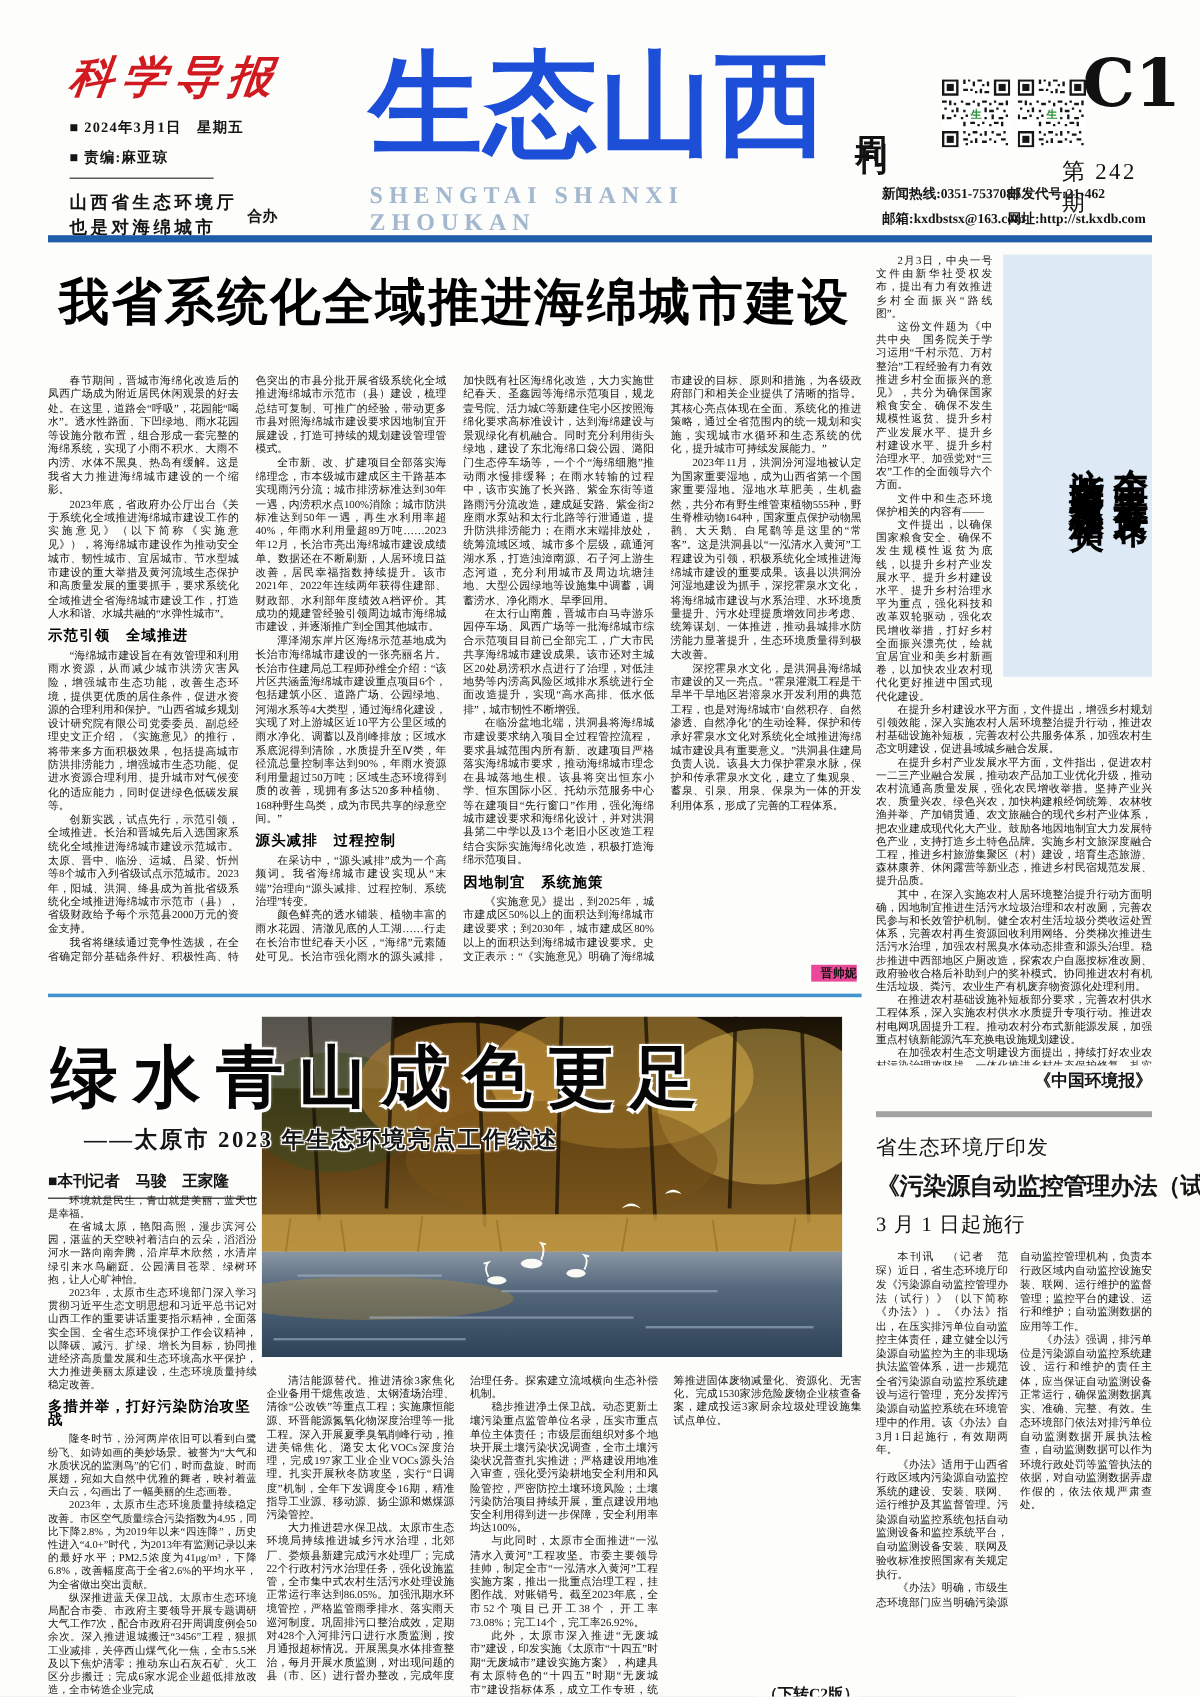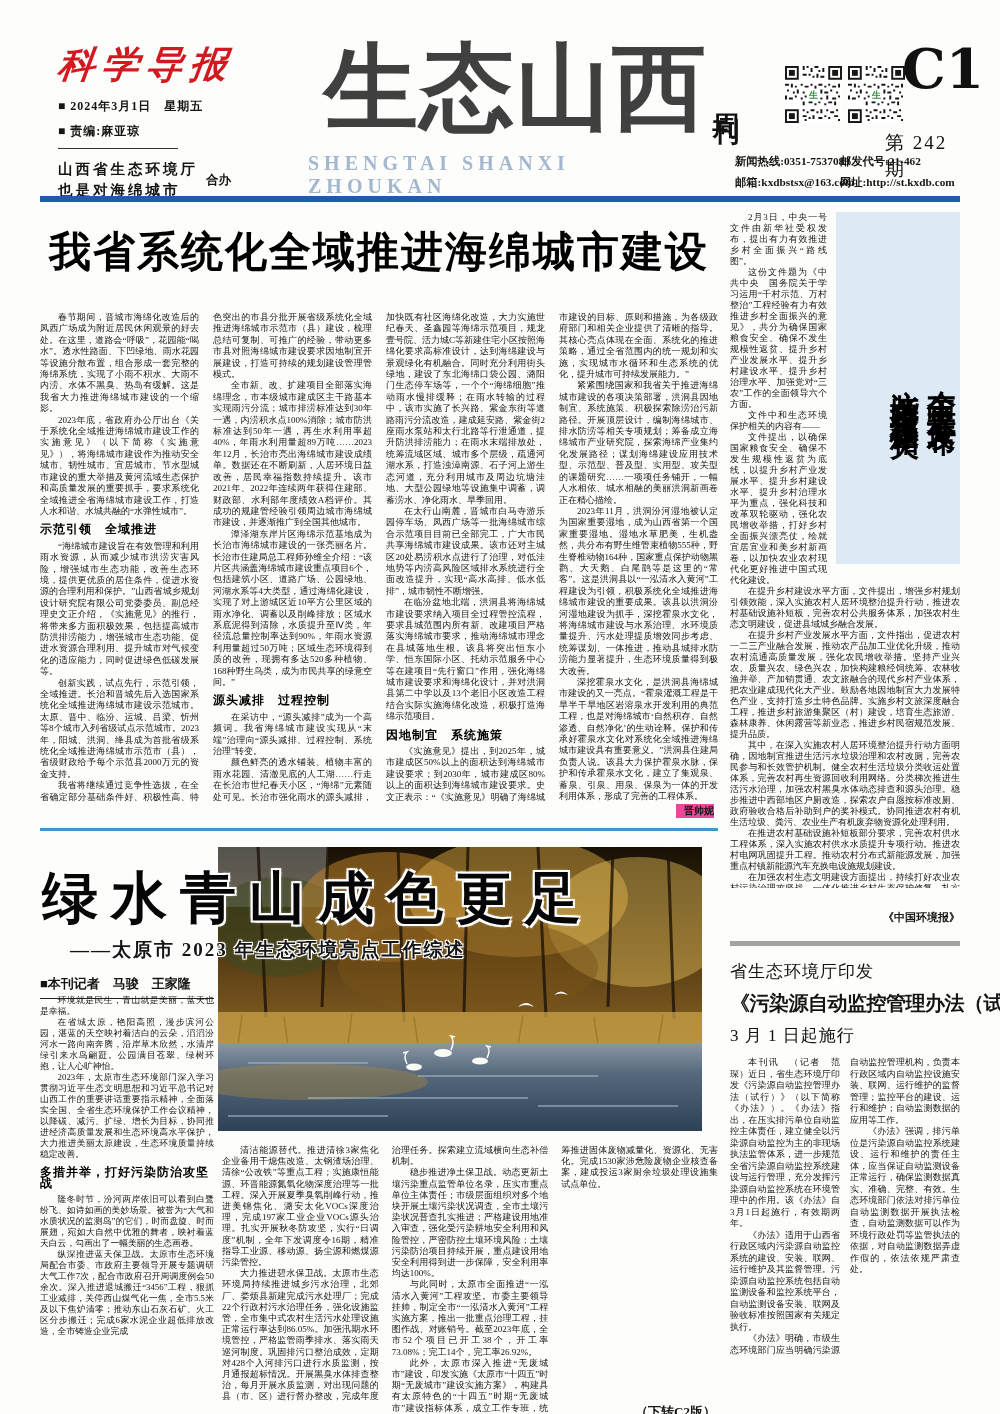--- a/index.html
+++ b/index.html
@@ -8,22 +8,22 @@
   
   .masthead{position:absolute;left:40px;top:40px;right:40px;height:154px;}
   .mh-left{position:absolute;left:18px;top:0;width:260px;}
   .logo{font-size:37px;font-weight:bold;font-style:italic;color:#d01a20;letter-spacing:7px;
         transform:skewX(-7deg);font-family:"Liberation Serif",serif;}
   .mh-line{font-size:12px;font-weight:bold;margin-top:8px;letter-spacing:1px;}
   .mh-rule{width:120px;border-bottom:1.5px solid #333;margin:8px 0 10px;}
   .organizers{display:flex;align-items:center;gap:8px;}
   .org-names div{font-size:14.5px;font-weight:bold;letter-spacing:3px;line-height:21px;}
   .org-suffix{font-size:12.5px;font-weight:bold;}
-  .paper-title{position:absolute;left:268px;top:0px;width:400px;text-align:right;
-        font-size:94px;line-height:96px;font-weight:900;color:#404040;letter-spacing:2px;
+  .paper-title{position:absolute;left:268px;top:0px;width:400px;text-align:left;
+        font-size:94px;line-height:96px;font-weight:900;color:#1d4ed8;letter-spacing:2px;
         font-family:"Liberation Serif",serif;}
   .weekly{position:absolute;left:668px;top:52px;writing-mode:vertical-rl;font-size:27px;
         letter-spacing:6px;font-weight:600;color:#111;}
   .pinyin{position:absolute;left:268px;top:112px;width:400px;text-align:left;
         font-size:20px;letter-spacing:5px;color:#a3b8cf;font-weight:bold;}
   .page-code{position:absolute;left:862px;top:-4px;font-size:55px;font-weight:900;
         font-family:"DejaVu Serif",serif;color:#111;}
   .qr-row{position:absolute;left:745px;top:26px;display:flex;gap:6px;}
   .qr{width:57px;height:57px;background:#fff;}
   .issue{position:absolute;left:845px;top:90px;font-size:19px;letter-spacing:2px;color:#111;}
@@ -62,21 +62,21 @@
         font-size:8.8px;line-height:11px;}
   .ty-bottom{position:absolute;left:182px;top:310px;width:496px;height:272px;overflow:hidden;
         column-count:3;column-gap:13px;column-fill:auto;font-size:9px;line-height:11.2px;}
   .ty-cont{position:absolute;right:2px;bottom:0;font-size:13px;font-weight:bold;background:#fdfdfb;padding-left:6px;}
   
   .yihao-text{height:676px;overflow:hidden;font-size:9px;line-height:11px;}
   .vert-box{float:right;width:124px;height:352px;background:#dde9f5;margin:0 0 8px 9px;
         writing-mode:vertical-rl;text-align:center;padding:0 4px;box-sizing:border-box;}
   .vert-box span{display:block;font-weight:900;font-size:29px;letter-spacing:4px;line-height:1;
         margin-left:8px;font-family:"Liberation Serif",serif;color:#000;}
-  .source{text-align:right;font-size:11px;font-weight:bold;margin-top:22px;}
+  .source{text-align:right;font-size:14px;font-weight:bold;margin-top:4px;}
   
   .banfa{border-top:5px solid #a3a3a3;margin-top:16px;padding-top:12px;}
   .bf-pre,.bf-post{font-size:17px;letter-spacing:1px;color:#111;margin:2px 0;}
   .bf-title{font-size:20px;font-weight:900;font-family:"Liberation Sans",sans-serif;
         letter-spacing:-0.5px;margin:7px 0;white-space:nowrap;}
   .bf-post{margin-bottom:10px;}
   .bf-cols{column-count:2;column-gap:10px;column-fill:auto;height:300px;overflow:hidden;
         font-size:9px;line-height:11.5px;}
   .hidden-defs{position:absolute;width:0;height:0;overflow:hidden;}
 </style>
@@ -155,21 +155,20 @@
             <p class="para">我省将继续通过竞争性选拔，在全省确定部分基础条件好、积极性高、特色突出的市县分批开展省级系统化全域推进海绵城市示范市（县）建设，梳理总结可复制、可推广的经验，带动更多市县对照海绵城市建设要求因地制宜开展建设，打造可持续的规划建设管理管模式。</p>
             <p class="para">全市新、改、扩建项目全部落实海绵理念，市本级城市建成区主干路基本实现雨污分流；城市排涝标准达到30年一遇，内涝积水点100%消除；城市防洪标准达到50年一遇，再生水利用率超40%，年雨水利用量超89万吨……2023年12月，长治市亮出海绵城市建设成绩单。数据还在不断刷新，人居环境日益改善，居民幸福指数持续提升。该市2021年、2022年连续两年获得住建部、财政部、水利部年度绩效A档评价。其成功的规建管经验引领周边城市海绵城市建设，并逐渐推广到全国其他城市。</p>
             <p class="para">潭泽湖东岸片区海绵示范基地成为长治市海绵城市建设的一张亮丽名片。长治市住建局总工程师孙维全介绍：“该片区共涵盖海绵城市建设重点项目6个，包括建筑小区、道路广场、公园绿地、河湖水系等4大类型，通过海绵化建设，实现了对上游城区近10平方公里区域的雨水净化、调蓄以及削峰排放；区域水系底泥得到清除，水质提升至Ⅳ类，年径流总量控制率达到90%，年雨水资源利用量超过50万吨；区域生态环境得到质的改善，现拥有多达520多种植物、168种野生鸟类，成为市民共享的绿意空间。”</p>
             <h3 class="subhead">源头减排　过程控制</h3>
             <p class="para">在采访中，“源头减排”成为一个高频词。我省海绵城市建设实现从“末端”治理向“源头减排、过程控制、系统治理”转变。</p>
             <p class="para">颜色鲜亮的透水铺装、植物丰富的雨水花园、清澈见底的人工湖……行走在长治市世纪春天小区，“海绵”元素随处可见。长治市强化雨水的源头减排，加快既有社区海绵化改造，大力实施世纪春天、圣鑫园等海绵示范项目，规龙壹号院、活力城C等新建住宅小区按照海绵化要求高标准设计，达到海绵建设与景观绿化有机融合。同时充分利用街头绿地，建设了东北海绵口袋公园、潞阳门生态停车场等，一个个“海绵细胞”推动雨水慢排缓释；在雨水转输的过程中，该市实施了长兴路、紫金东街等道路雨污分流改造，建成延安路、紫金街2座雨水泵站和太行北路等行泄通道，提升防洪排涝能力；在雨水末端排放处，统筹流域区域、城市多个层级，疏通河湖水系，打造浊漳南源、石子河上游生态河道，充分利用城市及周边坑塘洼地、大型公园绿地等设施集中调蓄，调蓄涝水、净化雨水、旱季回用。</p>
             <p class="para">在太行山南麓，晋城市白马寺游乐园停车场、凤西广场等一批海绵城市综合示范项目目前已全部完工，广大市民共享海绵城市建设成果。该市还对主城区20处易涝积水点进行了治理，对低洼地势等内涝高风险区域排水系统进行全面改造提升，实现“高水高排、低水低排”，城市韧性不断增强。</p>
             <p class="para">在临汾盆地北端，洪洞县将海绵城市建设要求纳入项目全过程管控流程，要求县城范围内所有新、改建项目严格落实海绵城市要求，推动海绵城市理念在县城落地生根。该县将突出恒东小学、恒东国际小区、托幼示范服务中心等在建项目“先行窗口”作用，强化海绵城市建设要求和海绵化设计，并对洪洞县第二中学以及13个老旧小区改造工程结合实际实施海绵化改造，积极打造海绵示范项目。</p>
             <h3 class="subhead">因地制宜　系统施策</h3>
             <p class="para">《实施意见》提出，到2025年，城市建成区50%以上的面积达到海绵城市建设要求；到2030年，城市建成区80%以上的面积达到海绵城市建设要求。史文正表示：“《实施意见》明确了海绵城市建设的目标、原则和措施，为各级政府部门和相关企业提供了清晰的指导。其核心亮点体现在全面、系统化的推进策略，通过全省范围内的统一规划和实施，实现城市水循环和生态系统的优化，提升城市可持续发展能力。”</p>
-            <p class="para">紧紧围绕国家和我省关于推进海绵城市建设的各项决策部署，洪洞县因地制宜、系统施策、积极探索除涝治污新路径。开展顶层设计，编制海绵城市、排水防涝等相关专项规划；筹备成立海绵城市产业研究院，探索海绵产业集约化发展路径；谋划海绵建设应用技术型、示范型、普及型、实用型、攻关型的课题研究……一项项任务铺开，一幅人水相依、城水相融的美丽洪洞新画卷正在精心描绘。</p>
             <p class="para">2023年11月，洪洞汾河湿地被认定为国家重要湿地，成为山西省第一个国家重要湿地。湿地水草肥美，生机盎然，共分布有野生维管束植物555种，野生脊椎动物164种，国家重点保护动物黑鹳、大天鹅、白尾鹞等是这里的“常客”。这是洪洞县以“一泓清水入黄河”工程建设为引领，积极系统化全域推进海绵城市建设的重要成果。该县以洪洞汾河湿地建设为抓手，深挖霍泉水文化，将海绵城市建设与水系治理、水环境质量提升、污水处理提质增效同步考虑、统筹谋划、一体推进，推动县城排水防涝能力显著提升，生态环境质量得到极大改善。</p>
             <p class="para">深挖霍泉水文化，是洪洞县海绵城市建设的又一亮点。“霍泉灌溉工程是干旱半干旱地区岩溶泉水开发利用的典范工程，也是对海绵城市‘自然积存、自然渗透、自然净化’的生动诠释。保护和传承好霍泉水文化对系统化全域推进海绵城市建设具有重要意义。”洪洞县住建局负责人说。该县大力保护霍泉水脉，保护和传承霍泉水文化，建立了集观泉、蓄泉、引泉、用泉、保泉为一体的开发利用体系，形成了完善的工程体系。</p>
           </div>
         <div class="byline-right">晋帅妮</div>
       </section>
 
       <div class="blue-divider"></div>
 
       <section class="taiyuan">
         <div class="ty-photo">
@@ -235,20 +234,21 @@
         </div>
         <div class="ty-headline">绿水青山成色更足</div>
         <div class="ty-sub">——太原市 2023 年生态环境亮点工作综述</div>
         <div class="ty-byline">■本刊记者　马骏　王家隆</div>
         <div class="ty-left">
             <p class="para">环境就是民生，青山就是美丽，蓝天也是幸福。</p>
             <p class="para">在省城太原，艳阳高照，漫步滨河公园，湛蓝的天空映衬着洁白的云朵，滔滔汾河水一路向南奔腾，沿岸草木欣然，水清岸绿引来水鸟翩跹。公园满目苍翠、绿树环抱，让人心旷神怡。</p>
             <p class="para">2023年，太原市生态环境部门深入学习贯彻习近平生态文明思想和习近平总书记对山西工作的重要讲话重要指示精神，全面落实全国、全省生态环境保护工作会议精神，以降碳、减污、扩绿、增长为目标，协同推进经济高质量发展和生态环境高水平保护，大力推进美丽太原建设，生态环境质量持续稳定改善。</p>
             <h3 class="subhead">多措并举，打好污染防治攻坚战</h3>
             <p class="para">隆冬时节，汾河两岸依旧可以看到白鹭纷飞、如诗如画的美妙场景。被誉为“大气和水质状况的监测鸟”的它们，时而盘旋、时而展翅，宛如大自然中优雅的舞者，映衬着蓝天白云，勾画出了一幅美丽的生态画卷。</p>
+            <p class="para">2023年，太原市生态环境质量持续稳定改善。市区空气质量综合污染指数为4.95，同比下降2.8%，为2019年以来“四连降”，历史性进入“4.0+”时代，为2013年有监测记录以来的最好水平；PM2.5浓度为41μg/m³，下降6.8%，改善幅度高于全省2.6%的平均水平，为全省做出突出贡献。</p>
             <p class="para">纵深推进蓝天保卫战。太原市生态环境局配合市委、市政府主要领导开展专题调研大气工作7次，配合市政府召开周调度例会50余次。深入推进退城搬迁“3456”工程，狠抓工业减排，关停西山煤气化一焦，全市5.5米及以下焦炉清零；推动东山石灰石矿、火工区分步搬迁；完成6家水泥企业超低排放改造，全市铸造企业完成</p>
           </div>
         <div class="ty-bottom">
             <p class="para">清洁能源替代。推进清徐3家焦化企业备用干熄焦改造、太钢渣场治理、清徐“公改铁”等重点工程；实施康恒能源、环晋能源氮氧化物深度治理等一批工程。深入开展夏季臭氧削峰行动，推进美锦焦化、潞安太化VOCs深度治理，完成197家工业企业VOCs源头治理。扎实开展秋冬防攻坚，实行“日调度”机制，全年下发调度令16期，精准指导工业源、移动源、扬尘源和燃煤源污染管控。</p>
             <p class="para">大力推进碧水保卫战。太原市生态环境局持续推进城乡污水治理，北郊厂、娄烦县新建完成污水处理厂；完成22个行政村污水治理任务，强化设施监管，全市集中式农村生活污水处理设施正常运行率达到86.05%。加强汛期水环境管控，严格监管雨季排水、落实雨天巡河制度。巩固排污口整治成效，定期对428个入河排污口进行水质监测，按月通报超标情况。开展黑臭水体排查整治，每月开展水质监测，对出现问题的县（市、区）进行督办整改，完成年度治理任务。探索建立流域横向生态补偿机制。</p>
             <p class="para">稳步推进净土保卫战。动态更新土壤污染重点监管单位名录，压实市重点单位主体责任；市级层面组织对多个地块开展土壤污染状况调查，全市土壤污染状况普查扎实推进；严格建设用地准入审查，强化受污染耕地安全利用和风险管控，严密防控土壤环境风险；土壤污染防治项目持续开展，重点建设用地安全利用得到进一步保障，安全利用率均达100%。</p>
             <p class="para">与此同时，太原市全面推进“一泓清水入黄河”工程攻坚。市委主要领导挂帅，制定全市“一泓清水入黄河”工程实施方案，推出一批重点治理工程，挂图作战、对账销号。截至2023年底，全市52个项目已开工38个，开工率73.08%；完工14个，完工率26.92%。</p>
             <p class="para">此外，太原市深入推进“无废城市”建设，印发实施《太原市“十四五”时期“无废城市”建设实施方案》，构建具有太原特色的“十四五”时期“无废城市”建设指标体系，成立工作专班，统筹推进固体废物减量化、资源化、无害化。完成1530家涉危险废物企业核查备案，建成投运3家厨余垃圾处理设施集试点单位。</p>
           </div>
         <div class="ty-cont">（下转C2版）</div>

